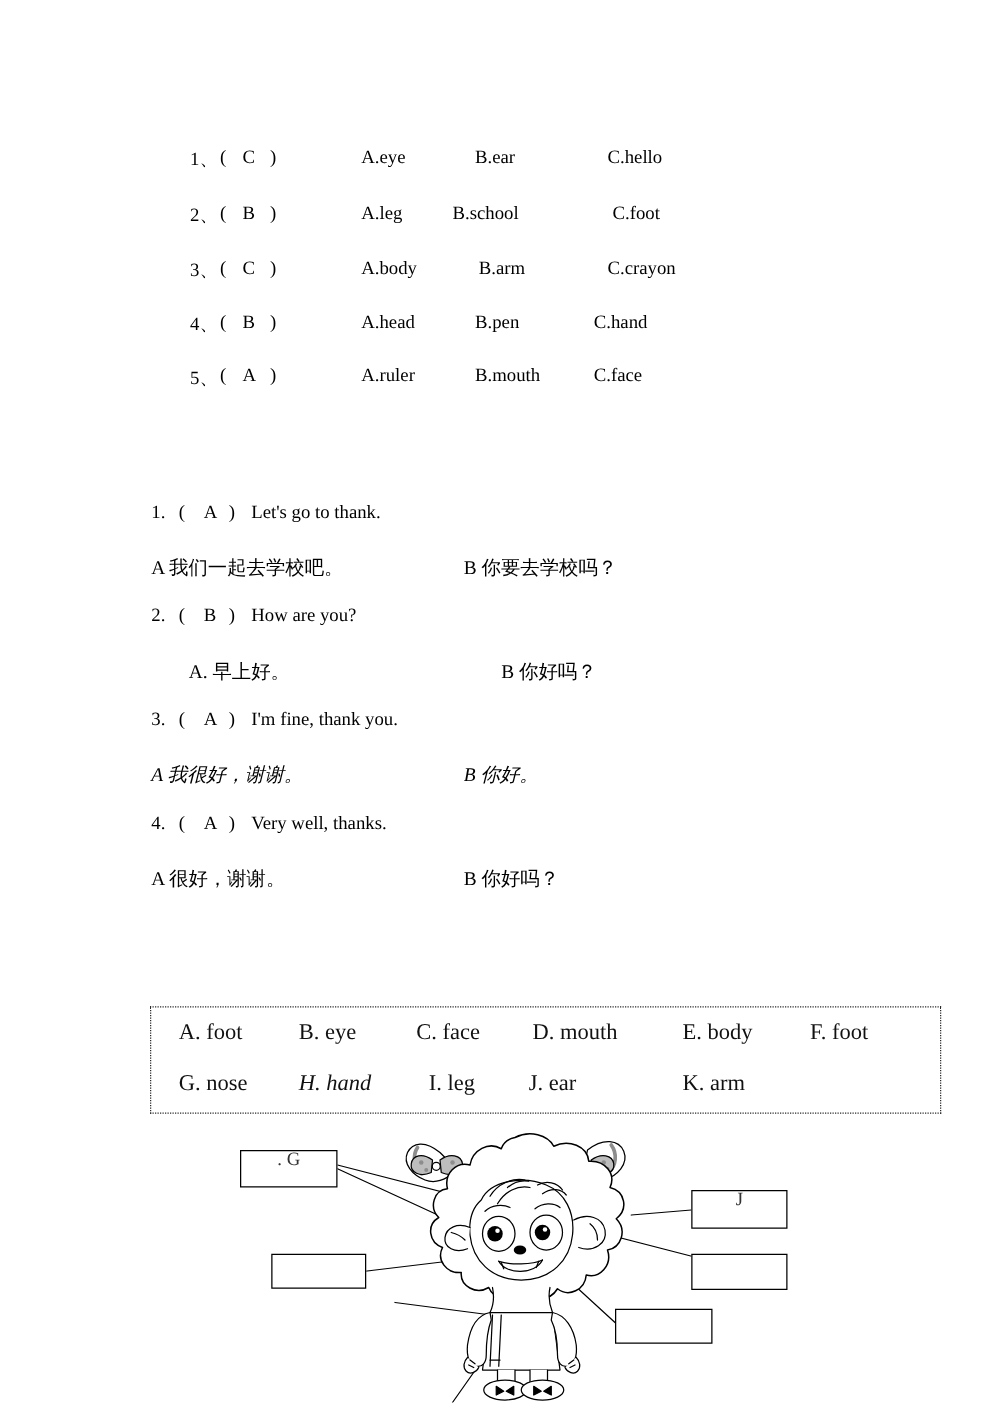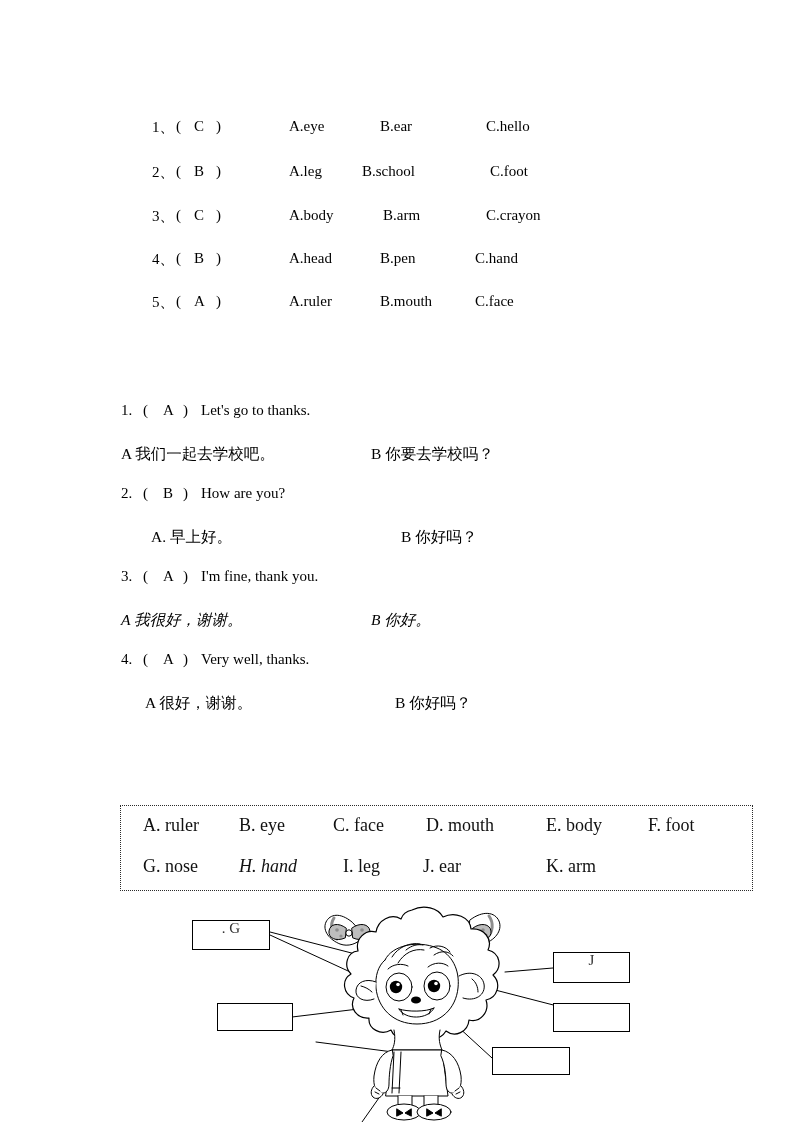--- a/index.html
+++ b/index.html
@@ -158,21 +158,21 @@
     <span class="s3b" style="left:228px;">B.mouth</span>
     <span class="s3c" style="left:323px;">C.face</span>
   </div>
 
 
   <div class="s4q" style="left:121px; top:402px; width:430px; height:20px;">
     <span class="s4num">1.</span>
     <span class="s4par">(</span>
     <span class="s4ans">A</span>
     <span class="s4par2">)</span>
-    <span class="s4en">Let's go to thanks.</span>
+    <span class="s4en">Let's go to thank.</span>
   </div>
   <div class="s4opt" style="left:121px; top:444px; width:430px; height:20px;">
     <span class="s4optA">A  我们一起去学校吧。</span>
     <span class="s4optB">B  你要去学校吗？</span>
   </div>
 
   <div class="s4q" style="left:121px; top:485px; width:430px; height:20px;">
     <span class="s4num">2.</span>
     <span class="s4par">(</span>
     <span class="s4ans">B</span>
@@ -196,29 +196,29 @@
     <span class="s4optB">B  你好。</span>
   </div>
 
   <div class="s4q" style="left:121px; top:651px; width:430px; height:20px;">
     <span class="s4num">4.</span>
     <span class="s4par">(</span>
     <span class="s4ans">A</span>
     <span class="s4par2">)</span>
     <span class="s4en">Very well, thanks.</span>
   </div>
-  <div class="s4opt" style="left:121px; top:693px; width:430px; height:20px;margin-left:24px;">
+  <div class="s4opt" style="left:121px; top:693px; width:430px; height:20px;">
     <span class="s4optA">A  很好，谢谢。</span>
     <span class="s4optB">B  你好吗？</span>
   </div>
 
 
   <div id="word-bank">
     <div class="wb-row" style="top:9px;">
-      <span class="wb-item" style="left:22px;">A. ruler</span>
+      <span class="wb-item" style="left:22px;">A. foot</span>
       <span class="wb-item" style="left:118px;">B. eye</span>
       <span class="wb-item" style="left:212px;">C. face</span>
       <span class="wb-item" style="left:305px;">D. mouth</span>
       <span class="wb-item" style="left:425px;">E. body</span>
       <span class="wb-item" style="left:527px;">F. foot</span>
     </div>
     <div class="wb-row" style="top:50px;">
       <span class="wb-item" style="left:22px;">G. nose</span>
       <span class="wb-item" style="left:118px;font-style:italic;">H. hand</span>
       <span class="wb-item" style="left:222px;">I. leg</span>

